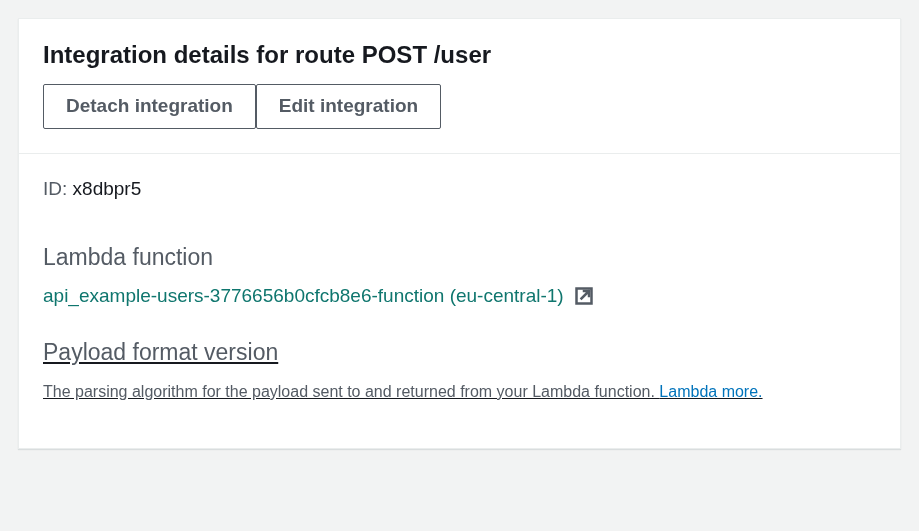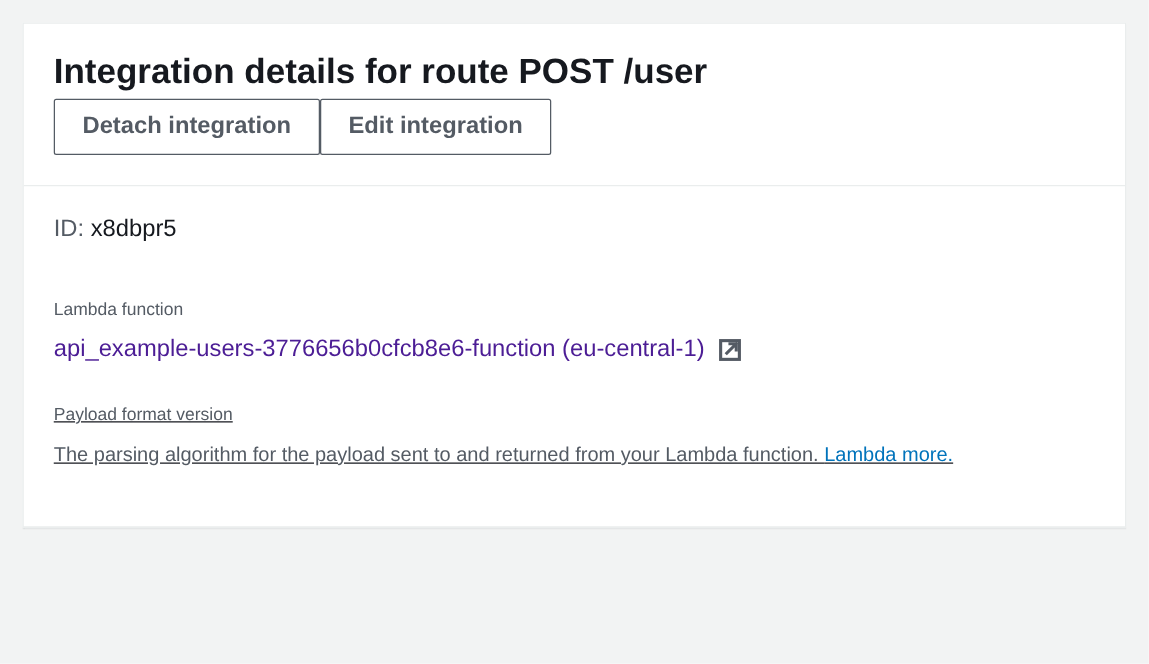--- a/index.html
+++ b/index.html
@@ -19,25 +19,25 @@
       background: #ffffff;
       margin: 18px 18px 0 18px;
       border: 1px solid #eaeded;
       box-shadow: 0 1px 1px 0 rgba(0,28,36,0.1);
     }
     .panel-header {
       padding: 20px 24px 24px 24px;
       border-bottom: 1px solid #eaeded;
     }
     .panel-title {
-      font-size: 28px;
+      font-size: 24px;
       font-weight: 700;
       color: #16191f;
       line-height: 1.3;
-      margin-bottom: 4px;
+      margin-bottom: 14px;
     }
     .button-row {
       display: flex;
     }
     .btn {
       background: #ffffff;
       border: 1px solid #545b64;
       border-radius: 2px;
       padding: 8px 22px;
       font-size: 19px;
@@ -59,28 +59,28 @@
       margin-bottom: 44px;
     }
     .id-label {
       color: #545b64;
       text-align: center;
     }
     .id-value {
       color: #16191f;
     }
     .field-label {
-      font-size: 14px;
+      font-size: 23px;
       color: #545b64;
       margin-bottom: 14px;
       font-weight: 400;
     }
     .field-value {
       font-size: 19px;
-      color: #4c1d95;
+      color: #0f766e;
       display: flex;
       align-items: center;
       gap: 10px;
     }
     .ext-link-icon {
       display: inline-flex;
       width: 20px;
       height: 20px;
       cursor: pointer;
       flex-shrink: 0;

